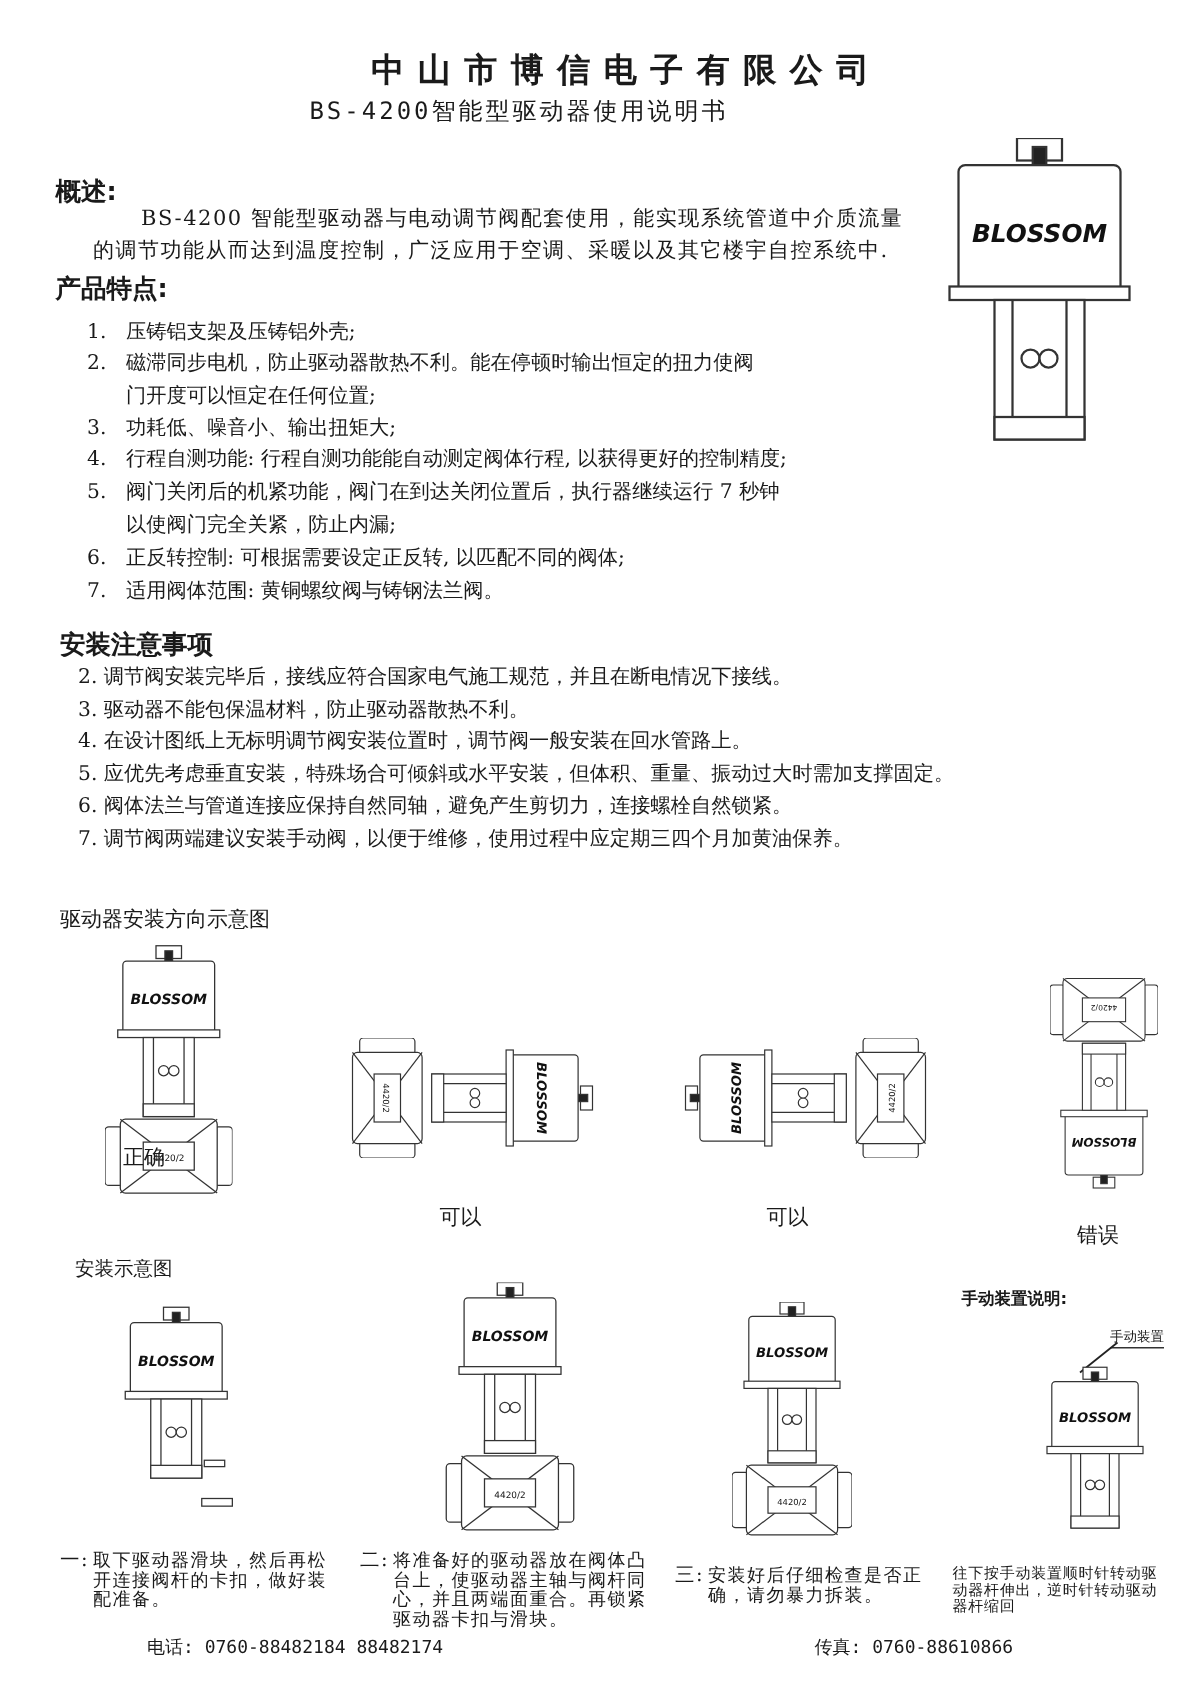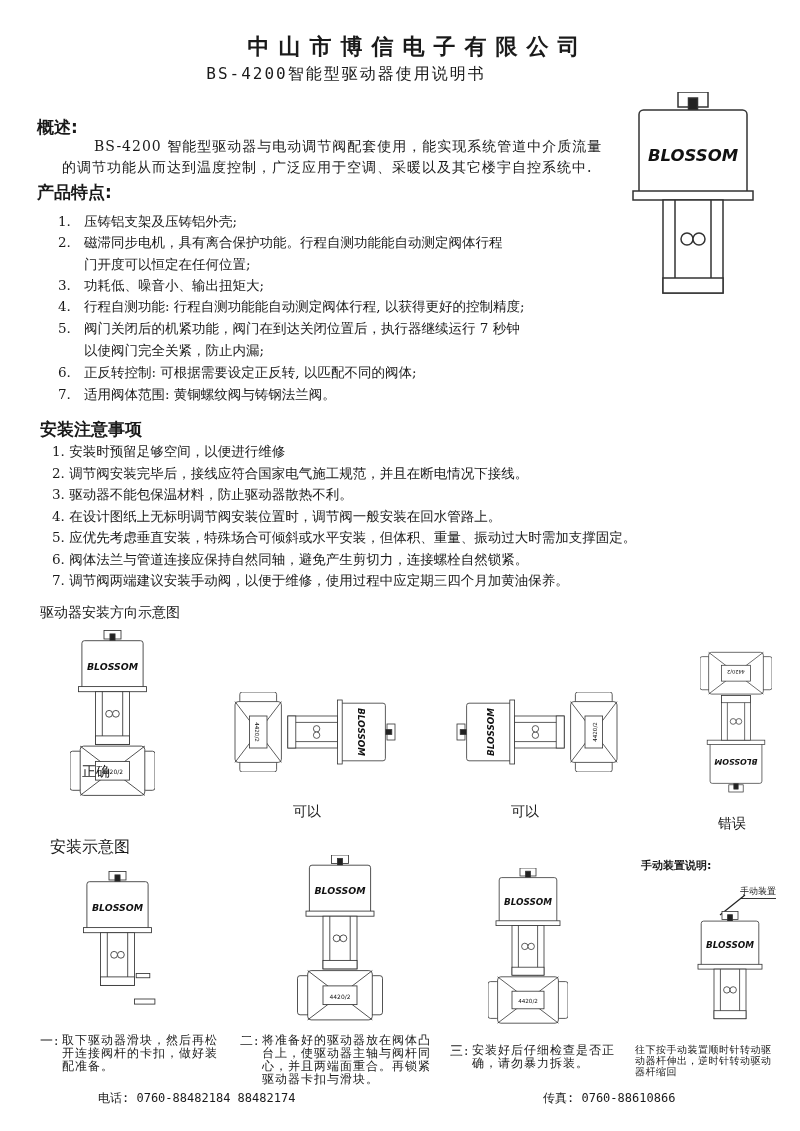--- a/index.html
+++ b/index.html
@@ -64,31 +64,30 @@
 
 <div class="abs" style="left:618px;top:92px;width:150px;height:210px;">
   <svg width="150" height="210" viewBox="0 0 100 140">
       <use href="#actuator"></use>
     </svg>
 </div>
 
 <div class="abs h2" style="left:37px;top:181px;">产品特点:</div>
 <ol class="abs feat" style="left:84px;top:211px;">
   <li style="height:21px"><span class="num">1.</span><span>压铸铝支架及压铸铝外壳;</span></li>
-  <li style="height:43px"><span class="num">2.</span><span>磁滞同步电机，具有离合保护功能。行程自测功能能自动测定阀体行程</span><br><span>门开度可以恒定在任何位置;</span></li>
+  <li style="height:43px"><span class="num">2.</span><span>磁滞同步电机，防止驱动器散热不利。能在停顿时输出恒定的扭力使阀</span><br><span>门开度可以恒定在任何位置;</span></li>
   <li style="height:21px"><span class="num">3.</span><span>功耗低、噪音小、输出扭矩大;</span></li>
   <li style="height:22px"><span class="num">4.</span><span>行程自测功能: 行程自测功能能自动测定阀体行程, 以获得更好的控制精度;</span></li>
   <li style="height:44px"><span class="num">5.</span><span>阀门关闭后的机紧功能，阀门在到达关闭位置后，执行器继续运行 7 秒钟</span><br><span>以使阀门完全关紧，防止内漏;</span></li>
   <li style="height:22px"><span class="num">6.</span><span>正反转控制: 可根据需要设定正反转, 以匹配不同的阀体;</span></li>
   <li style="height:22px"><span class="num">7.</span><span>适用阀体范围: 黄铜螺纹阀与铸钢法兰阀。</span></li>
 </ol>
 
 <div class="abs h2" style="left:40px;top:418px;">安装注意事项</div>
 <ol class="abs notes" style="left:52px;top:441px;">
-  <li>1. 安装时预留足够空间，以便进行维修</li>
   <li>2. 调节阀安装完毕后，接线应符合国家电气施工规范，并且在断电情况下接线。</li>
   <li>3. 驱动器不能包保温材料，防止驱动器散热不利。</li>
   <li>4. 在设计图纸上无标明调节阀安装位置时，调节阀一般安装在回水管路上。</li>
   <li>5. 应优先考虑垂直安装，特殊场合可倾斜或水平安装，但体积、重量、振动过大时需加支撑固定。</li>
   <li>6. 阀体法兰与管道连接应保持自然同轴，避免产生剪切力，连接螺栓自然锁紧。</li>
   <li>7. 调节阀两端建议安装手动阀，以便于维修，使用过程中应定期三四个月加黄油保养。</li>
 </ol>
 
 <div class="abs small" style="left:40px;top:604px;font-size:14px;">驱动器安装方向示意图</div>
 
@@ -123,21 +122,21 @@
 <svg style="left:700px;top:645px;" width="72" height="150" viewBox="0 0 100 200">
   <g transform="translate(100,200) rotate(180)">
       <use href="#actuator"></use>
       <g transform="translate(0,136)">
         <use href="#valve"></use>
       </g>
     </g>
 </svg>
 <div class="abs cap" style="left:718px;top:815px;">错误</div>
 
-<div class="abs small" style="left:50px;top:837px;font-size:16px;">安装示意图</div>
+<div class="abs small" style="left:50px;top:837px;font-size:13px;">安装示意图</div>
 
 <svg style="left:75px;top:868px;" width="85" height="160" viewBox="0 0 100 180">
   <use href="#actuator"></use>
   <g stroke="#333" fill="#fff">
       <rect x="72" y="120" width="16" height="5"></rect>
       <rect x="70" y="150" width="24" height="6"></rect>
     </g>
 </svg>
 <svg style="left:295px;top:855px;" width="90" height="170" viewBox="0 0 100 200">
   <use href="#actuator"></use>

